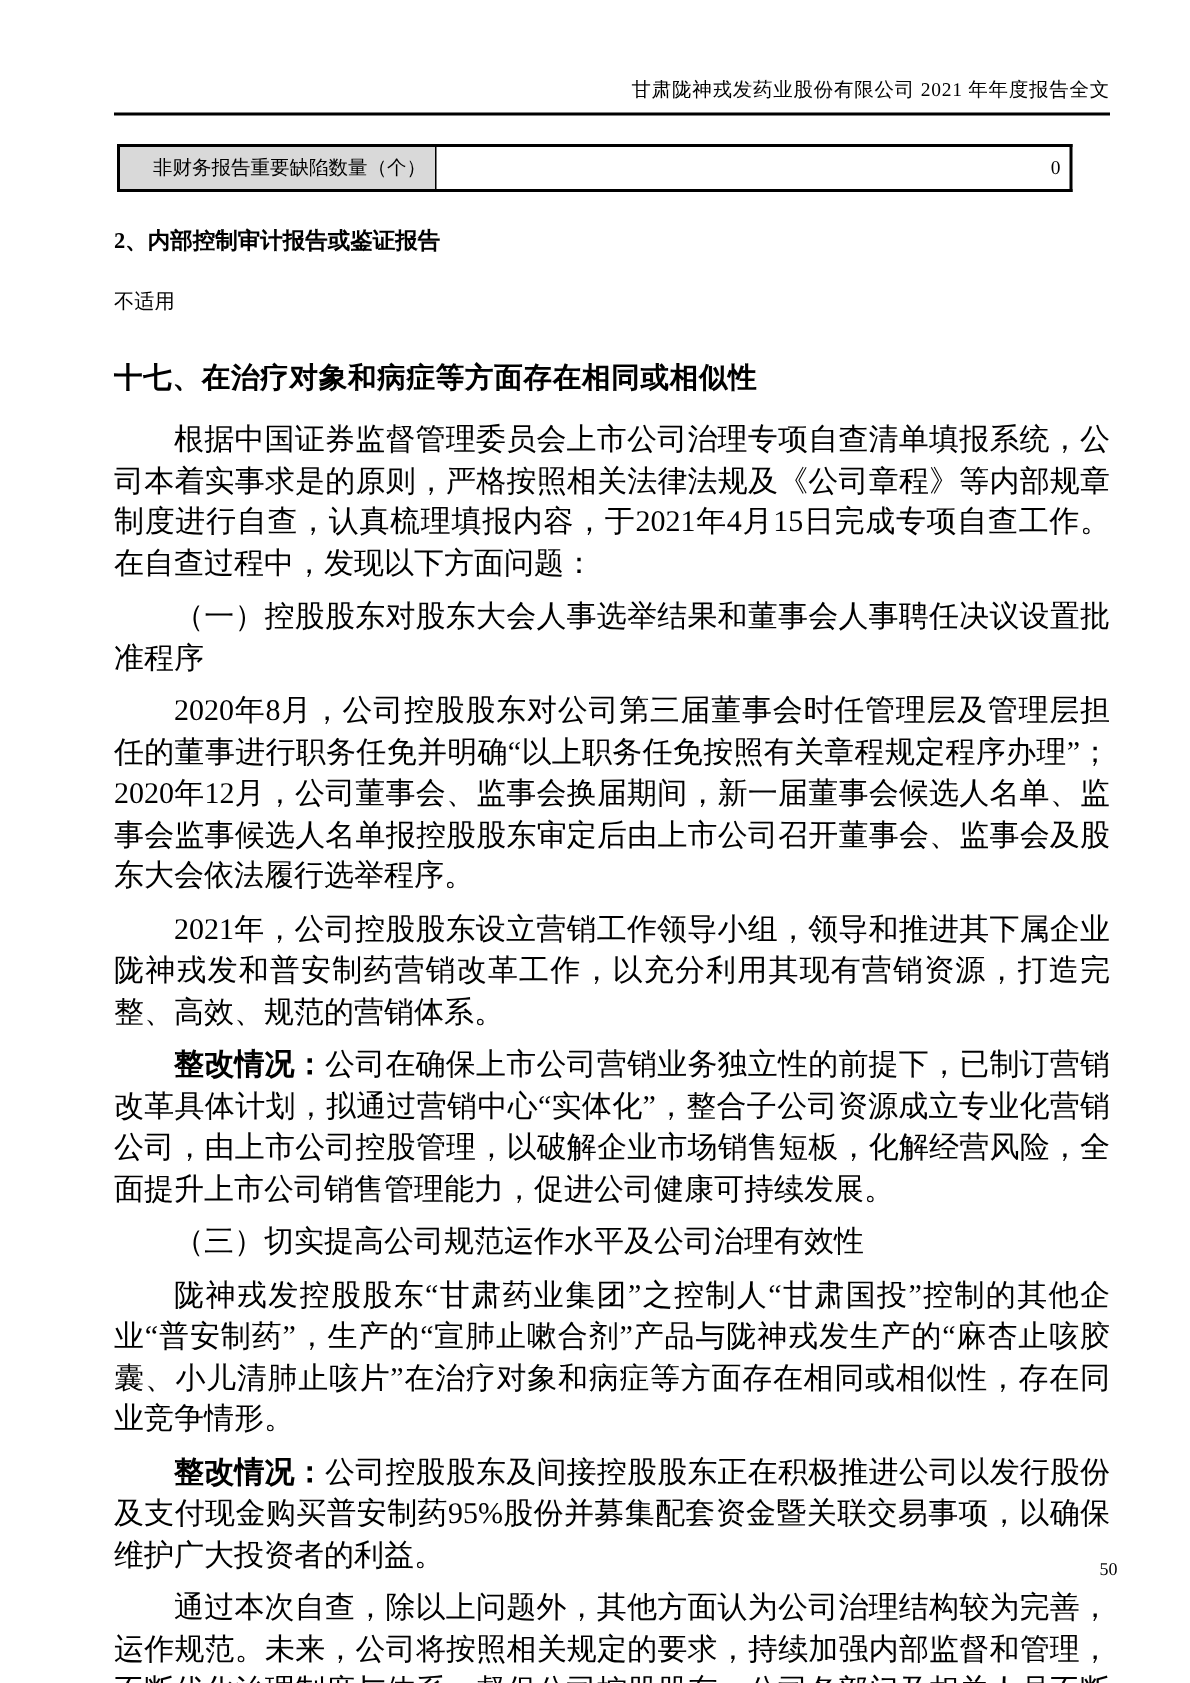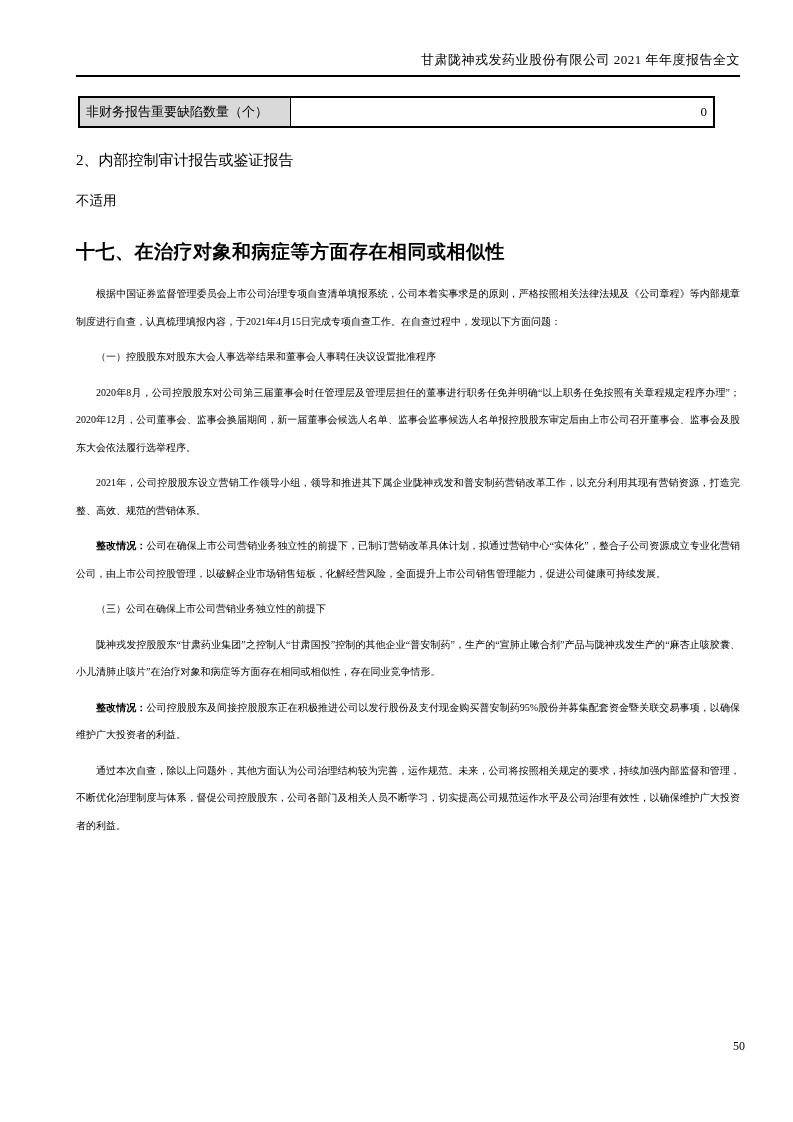--- a/index.html
+++ b/index.html
@@ -39,49 +39,50 @@
     margin-left: 2px;
     width: 637px;
     border-collapse: collapse;
     border: 2px solid #000000;
     font-size: 13px;
   }
   table.defects-table td {
     border: 1px solid #000000;
     padding: 5px 6px;
     vertical-align: middle;
+    text-align: right;
   }
   td.label-cell {
     background: #d9d9d9;
     width: 198px;
   }
   td.value-cell {
     text-align: right;
     background: #ffffff;
   }
   .section-sub-heading {
     margin: 23px 0 0 0;
     font-size: 15px;
-    font-weight: normal;
+    font-weight: bold;
   }
   .not-applicable {
     margin: 22px 0 16px 0;
     font-size: 13.5px;
   }
   .section-main-heading {
     margin: 29px 0 0 0;
     font-size: 19px;
     font-weight: bold;
     letter-spacing: 0.5px;
   }
   .paragraphs {
     margin-top: 15px;
   }
   .para {
-    font-size: 10px;
+    font-size: 20px;
     line-height: 27.5px;
     text-align: justify;
     text-indent: 2em;
     margin: 8px 0;
   }
   .bold-prefix {
     font-weight: bold;
   }
   .page-number {
     position: absolute;
@@ -122,21 +123,21 @@
       <p class="para"><span class="bold-prefix"></span><span>（一）控股股东对股东大会人事选举结果和董事会人事聘任决议设置批准程序</span></p>
 
       <p class="para"><span class="bold-prefix"></span><span>2020年8月，公司控股股东对公司第三届董事会时任管理层及管理层担任的董事进行职务任免并明确“以上职务任免按照有关章程规定程序办理”；2020年12月，公司董事会、监事会换届期间，新一届董事会候选人名单、监事会监事候选人名单报控股股东审定后由上市公司召开董事会、监事会及股东大会依法履行选举程序。</span></p>
 
 
 
       <p class="para"><span class="bold-prefix"></span><span>2021年，公司控股股东设立营销工作领导小组，领导和推进其下属企业陇神戎发和普安制药营销改革工作，以充分利用其现有营销资源，打造完整、高效、规范的营销体系。</span></p>
 
       <p class="para"><span class="bold-prefix">整改情况：</span><span>公司在确保上市公司营销业务独立性的前提下，已制订营销改革具体计划，拟通过营销中心“实体化”，整合子公司资源成立专业化营销公司，由上市公司控股管理，以破解企业市场销售短板，化解经营风险，全面提升上市公司销售管理能力，促进公司健康可持续发展。</span></p>
 
-      <p class="para"><span class="bold-prefix"></span><span>（三）公司在确保上市公司营销业务独立性的前提下</span></p>
+      <p class="para"><span class="bold-prefix"></span><span>（三）切实提高公司规范运作水平及公司治理有效性</span></p>
 
       <p class="para"><span class="bold-prefix"></span><span>陇神戎发控股股东“甘肃药业集团”之控制人“甘肃国投”控制的其他企业“普安制药”，生产的“宣肺止嗽合剂”产品与陇神戎发生产的“麻杏止咳胶囊、小儿清肺止咳片”在治疗对象和病症等方面存在相同或相似性，存在同业竞争情形。</span></p>
 
       <p class="para"><span class="bold-prefix">整改情况：</span><span>公司控股股东及间接控股股东正在积极推进公司以发行股份及支付现金购买普安制药95%股份并募集配套资金暨关联交易事项，以确保维护广大投资者的利益。</span></p>
 
       <p class="para"><span class="bold-prefix"></span><span>通过本次自查，除以上问题外，其他方面认为公司治理结构较为完善，运作规范。未来，公司将按照相关规定的要求，持续加强内部监督和管理，不断优化治理制度与体系，督促公司控股股东，公司各部门及相关人员不断学习，切实提高公司规范运作水平及公司治理有效性，以确保维护广大投资者的利益。</span></p>
 
     </div>
   </div>
 

